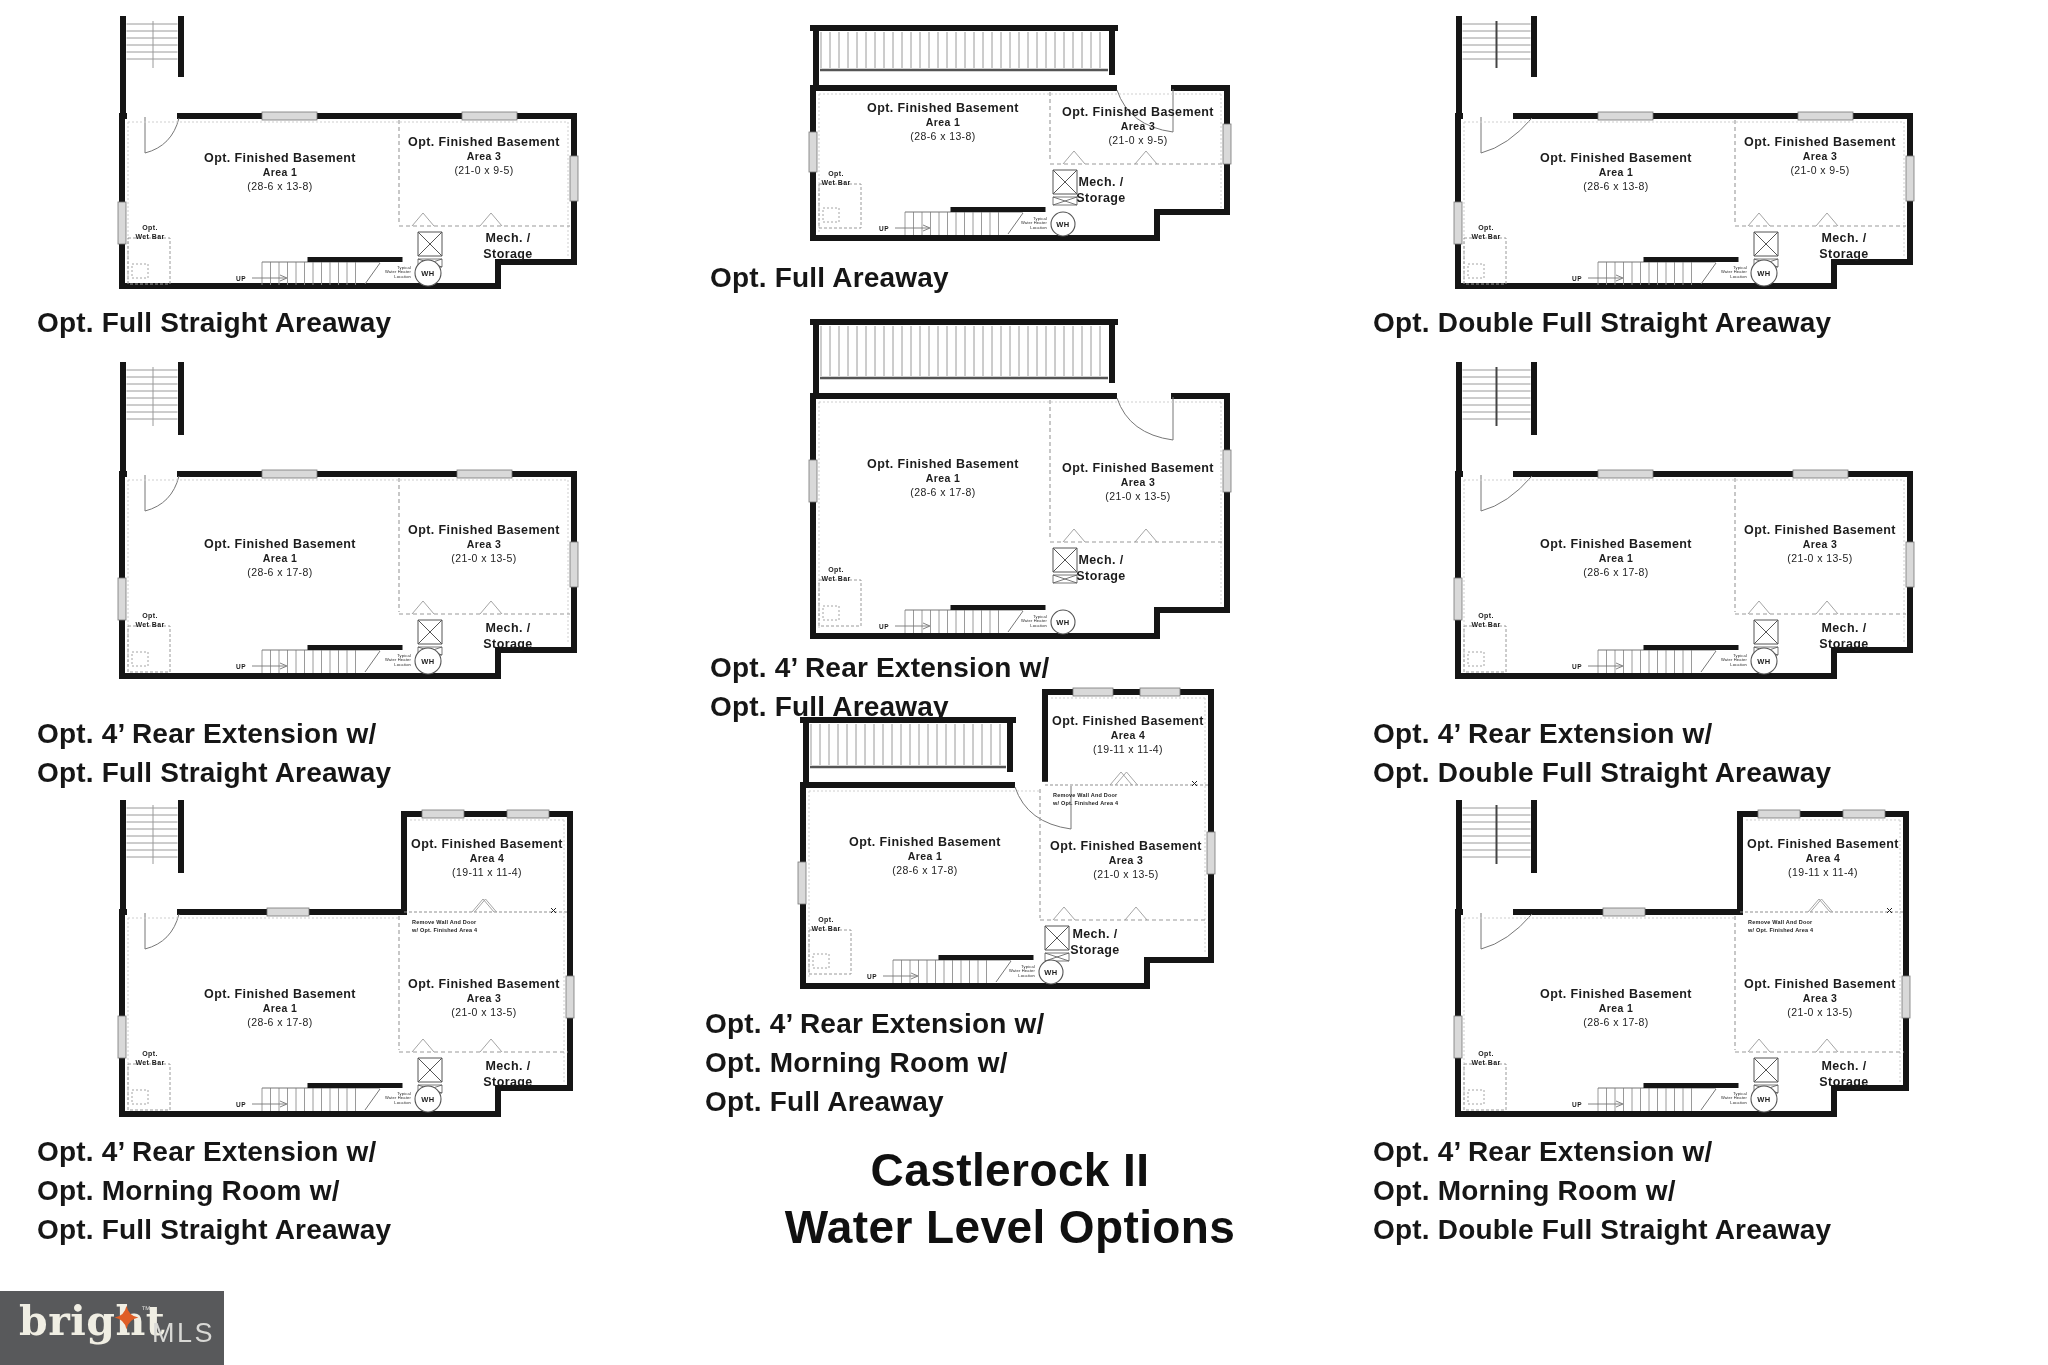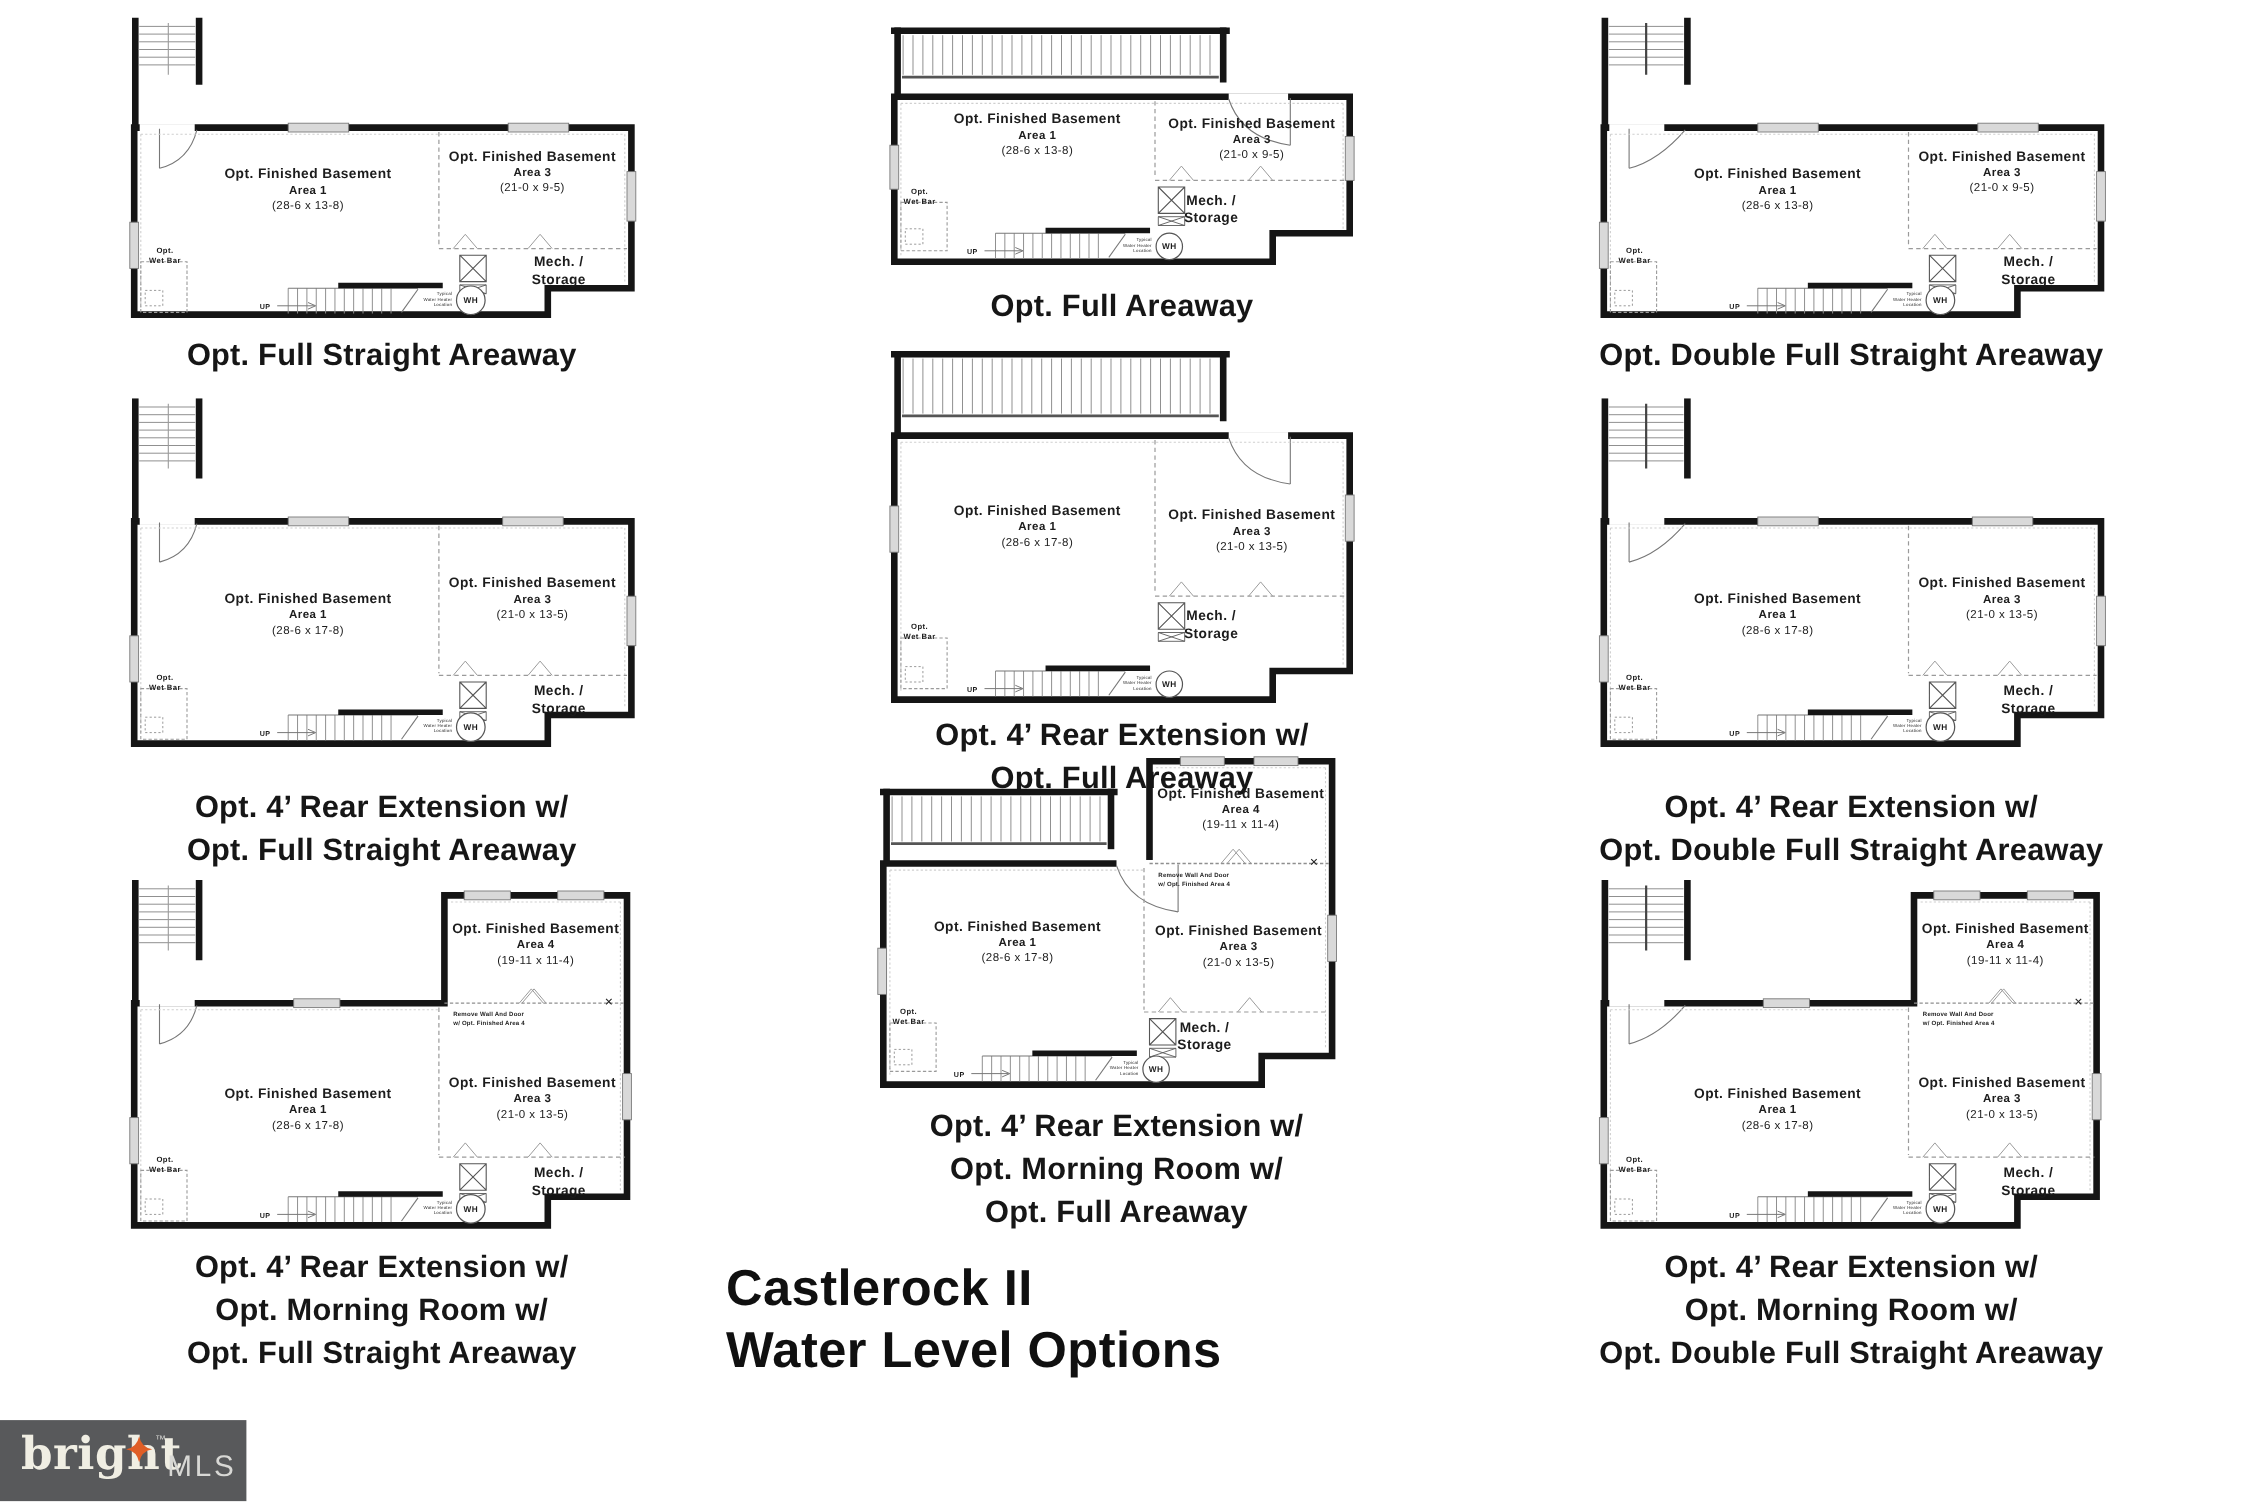--- a/index.html
+++ b/index.html
@@ -1,24 +1,24 @@
 <!DOCTYPE html>
 <html><head>
 <meta charset="utf-8">
 <style>
   html,body{margin:0;padding:0;background:#fff;}
   #sheet{position:relative;width:2048px;height:1365px;background:#ffffff;overflow:hidden;
          font-family:"Liberation Sans",sans-serif;color:#1a1a1a;}
   .cell{position:absolute;}
   .cell svg{display:block;}
   svg text{font-family:"Liberation Sans",sans-serif;fill:#1c1c1c;}
-  .cap{margin-top:2px;text-align:center;font-weight:700;font-size:28px;line-height:39px;
+  .cap{margin-top:2px;font-weight:700;font-size:28px;line-height:39px;
        letter-spacing:.2px;color:#161616;width:620px;position:relative;left:50%;
        transform:translateX(-50%);}
-  #title{position:absolute;left:660px;top:1142px;width:700px;text-align:left;
+  #title{position:absolute;left:660px;top:1142px;width:700px;text-align:center;
          font-weight:700;font-size:46px;line-height:57px;letter-spacing:.4px;color:#101010;}
   #logo{position:absolute;left:0;top:1291px;width:224px;height:74px;background:#58595b;}
   #logo .brand{position:absolute;left:19px;top:6px;font-family:"DejaVu Serif",serif;
         font-weight:600;font-size:41px;color:#f0eee3;letter-spacing:.5px;}
   #logo .star{position:absolute;left:114px;top:14px;}
   #logo .tm{position:absolute;left:141px;top:13px;font-size:10px;color:#d5d5d2;}
   #logo .mls{position:absolute;left:152px;top:27px;font-size:27px;color:#d8d8d5;
         letter-spacing:2.5px;font-weight:400;text-align:center;}
 </style>
 </head>

